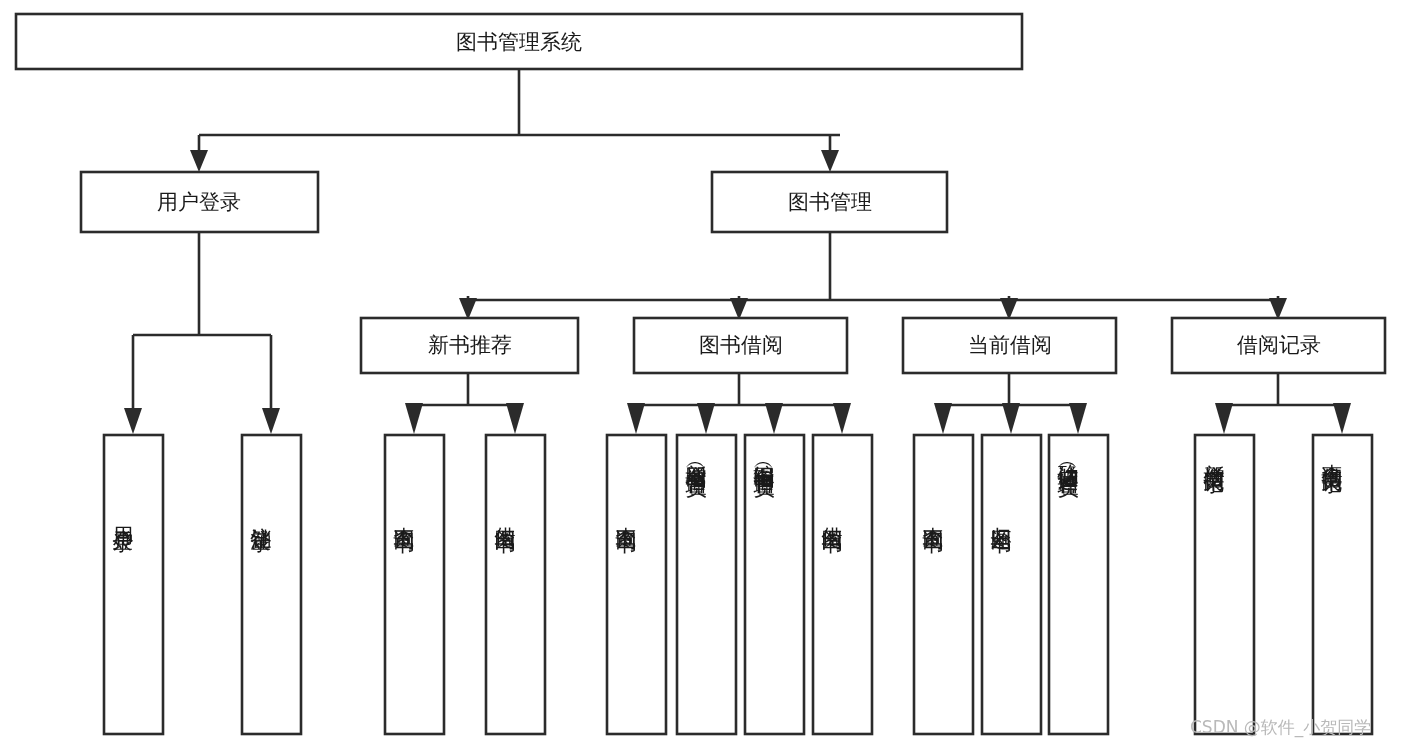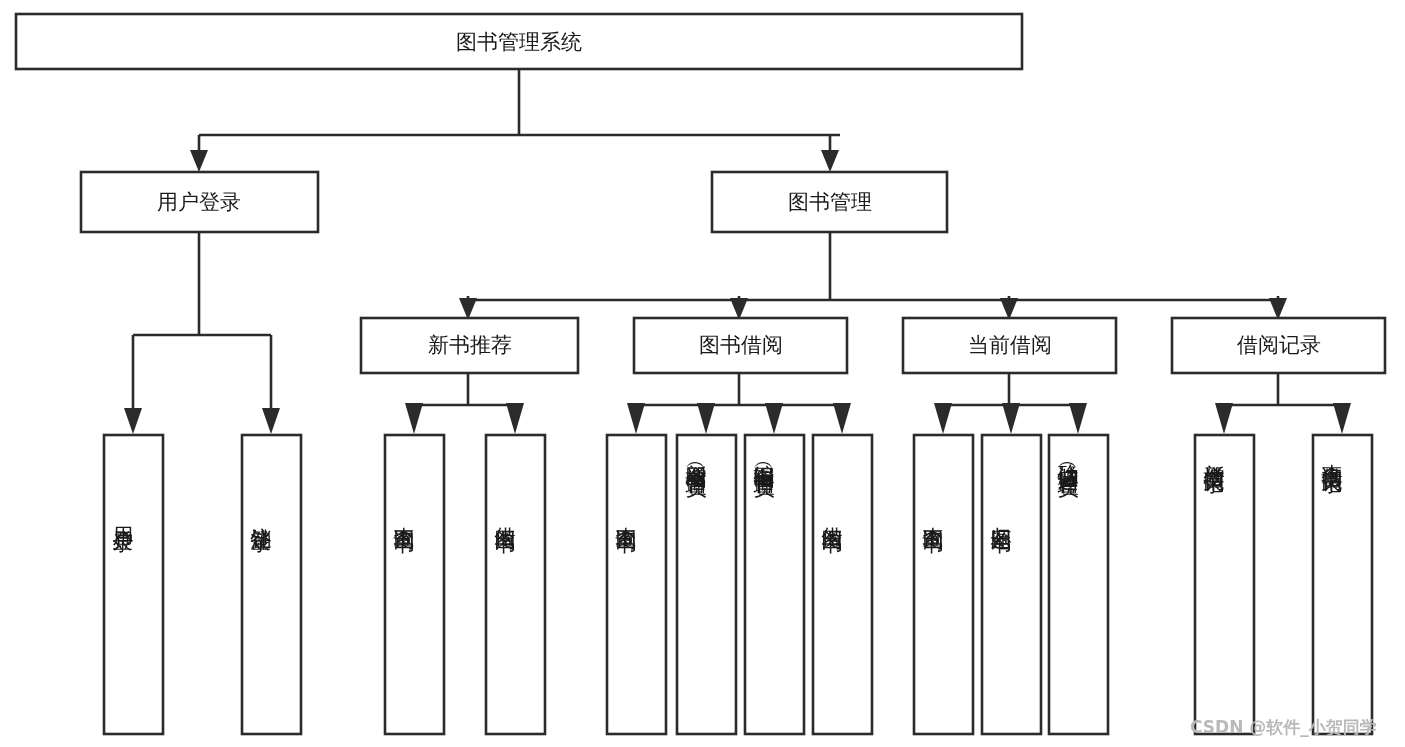--- a/index.html
+++ b/index.html
@@ -61,21 +61,20 @@
     text-align: left;
   }
   .watermark {
     position: absolute;
     font-family: "DejaVu Sans", "Liberation Sans", sans-serif;
     font-size: 17px;
     color: #b9b9b9;
     left: 1190px;
     top: 716px;
     white-space: nowrap;
-    font-weight: bold;
   }
 </style>
 </head>
 <body>
 
 <div id="diagram-root">
 
   <svg class="diagram-canvas" viewBox="0 0 1405 747">
 
     <g>

